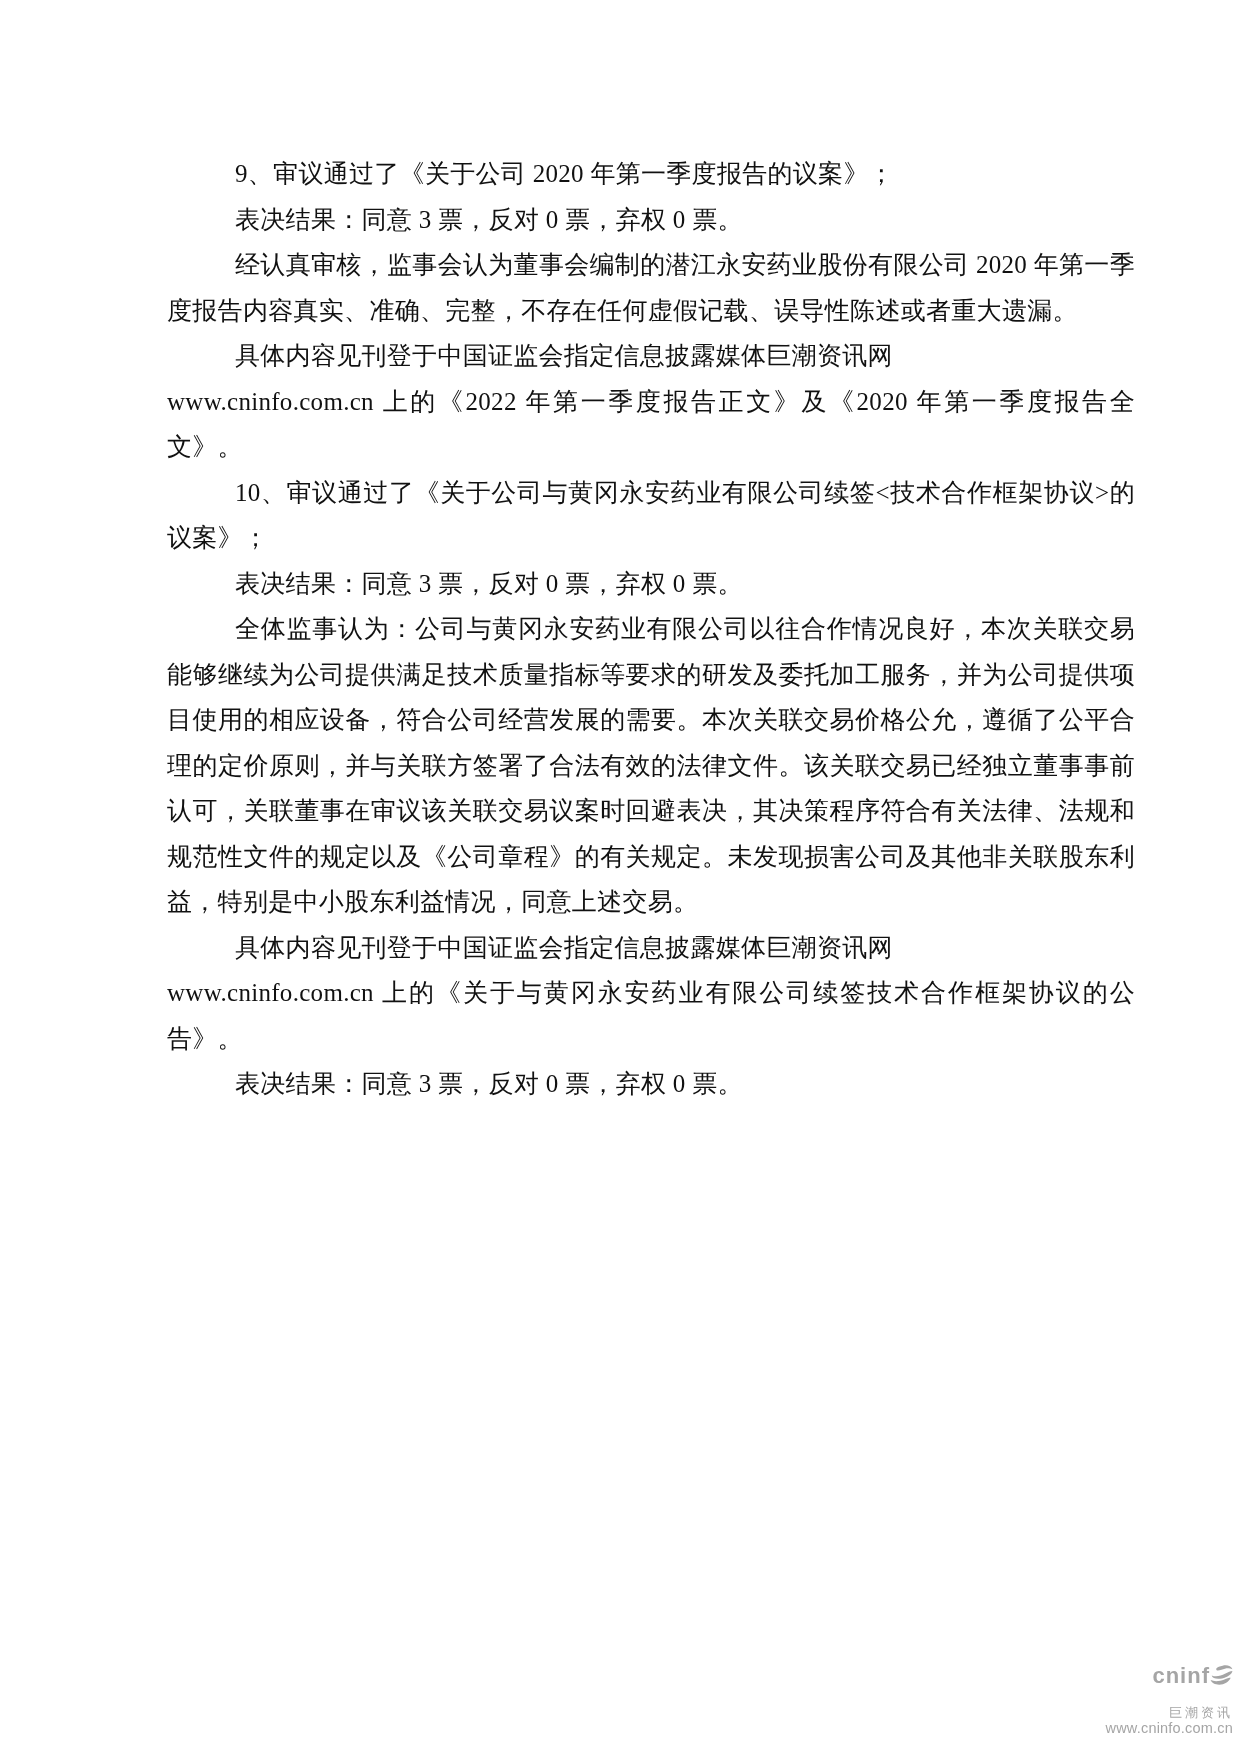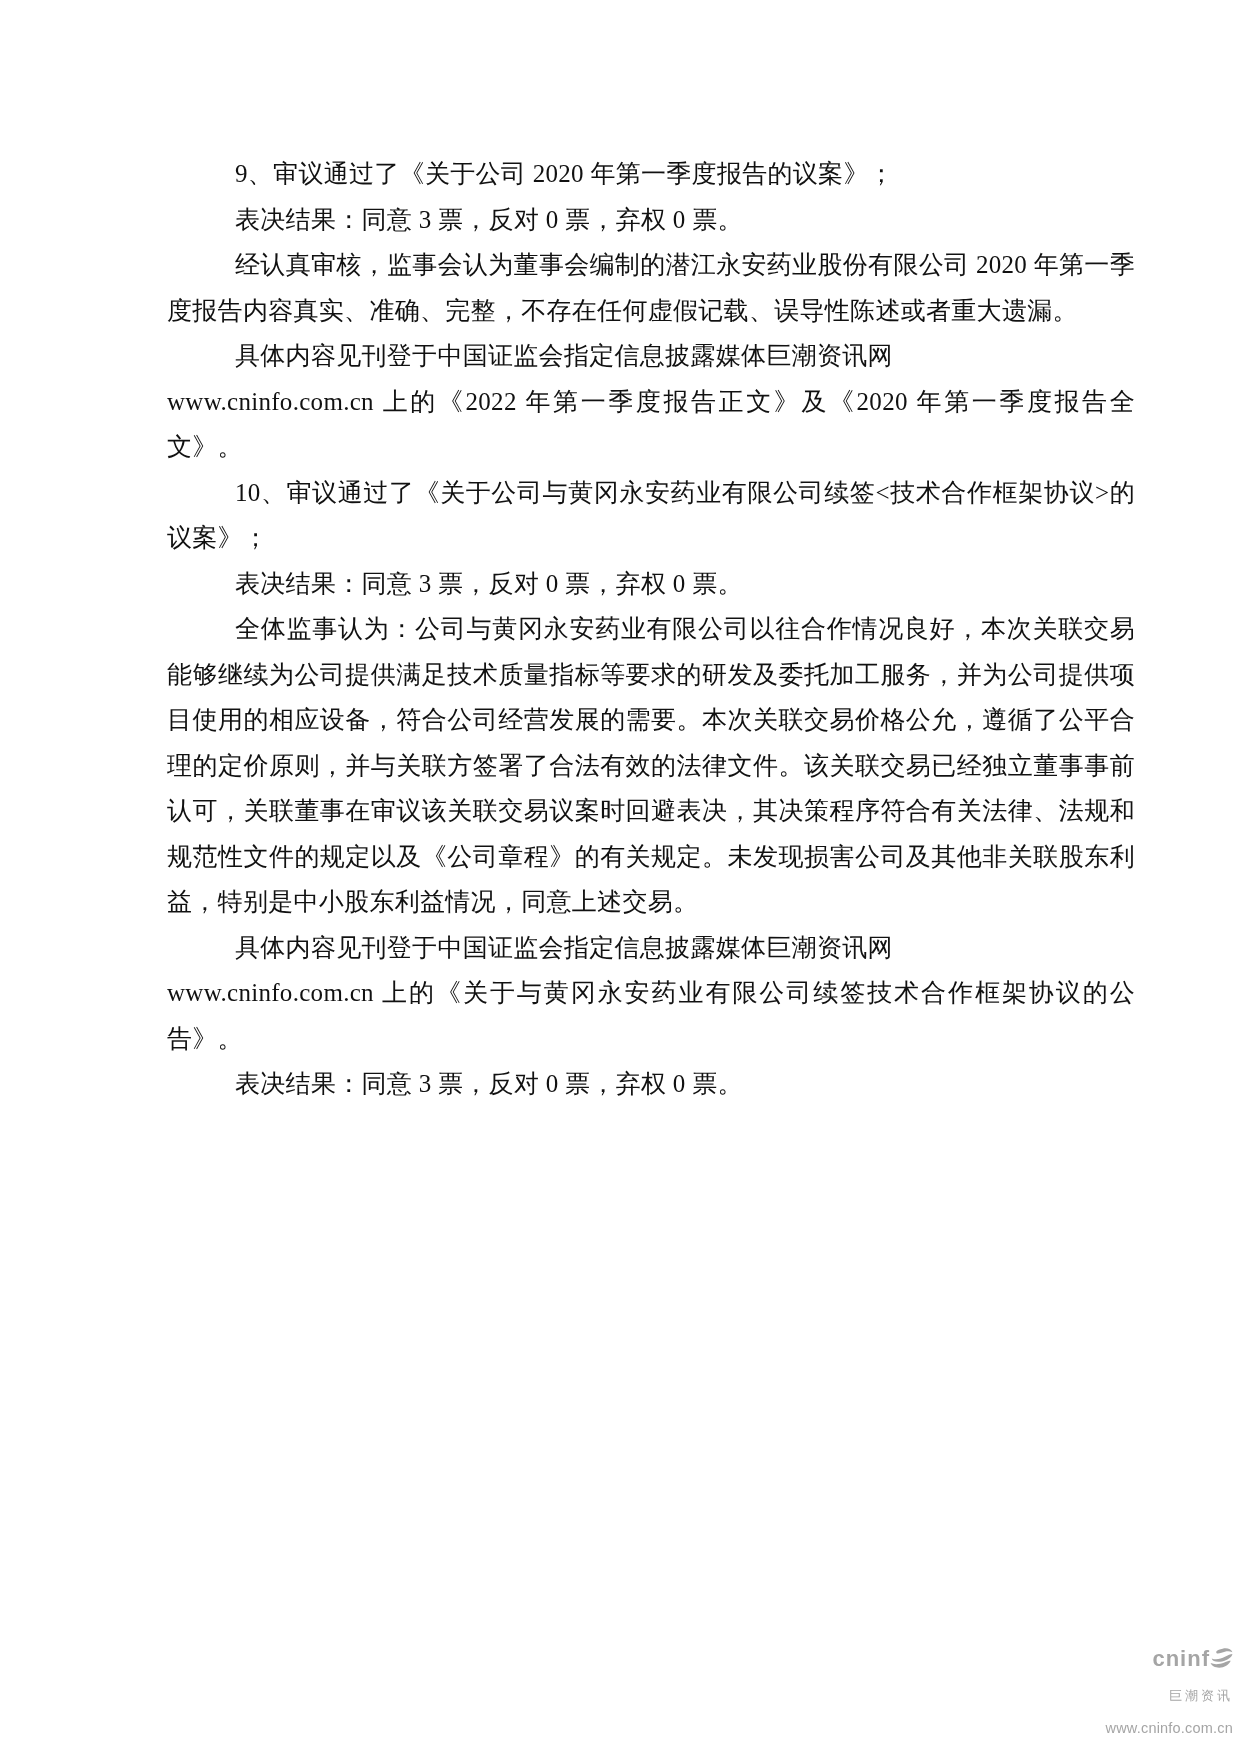--- a/index.html
+++ b/index.html
@@ -69,21 +69,21 @@
     height: 100%;
   }
   .wm-cn {
     font-size: 13px;
     letter-spacing: 3px;
     margin-top: 18px;
     color: #a5a5a5;
   }
   .wm-url {
     font-size: 14.5px;
-    margin-top: 18px;
+    margin-top: 1px;
     letter-spacing: 0.2px;
     color: #a5a5a5;
   }
 </style>
 </head>
 <body>
 
 <div class="page">
 
   <main class="doc-body" id="doc-body">

